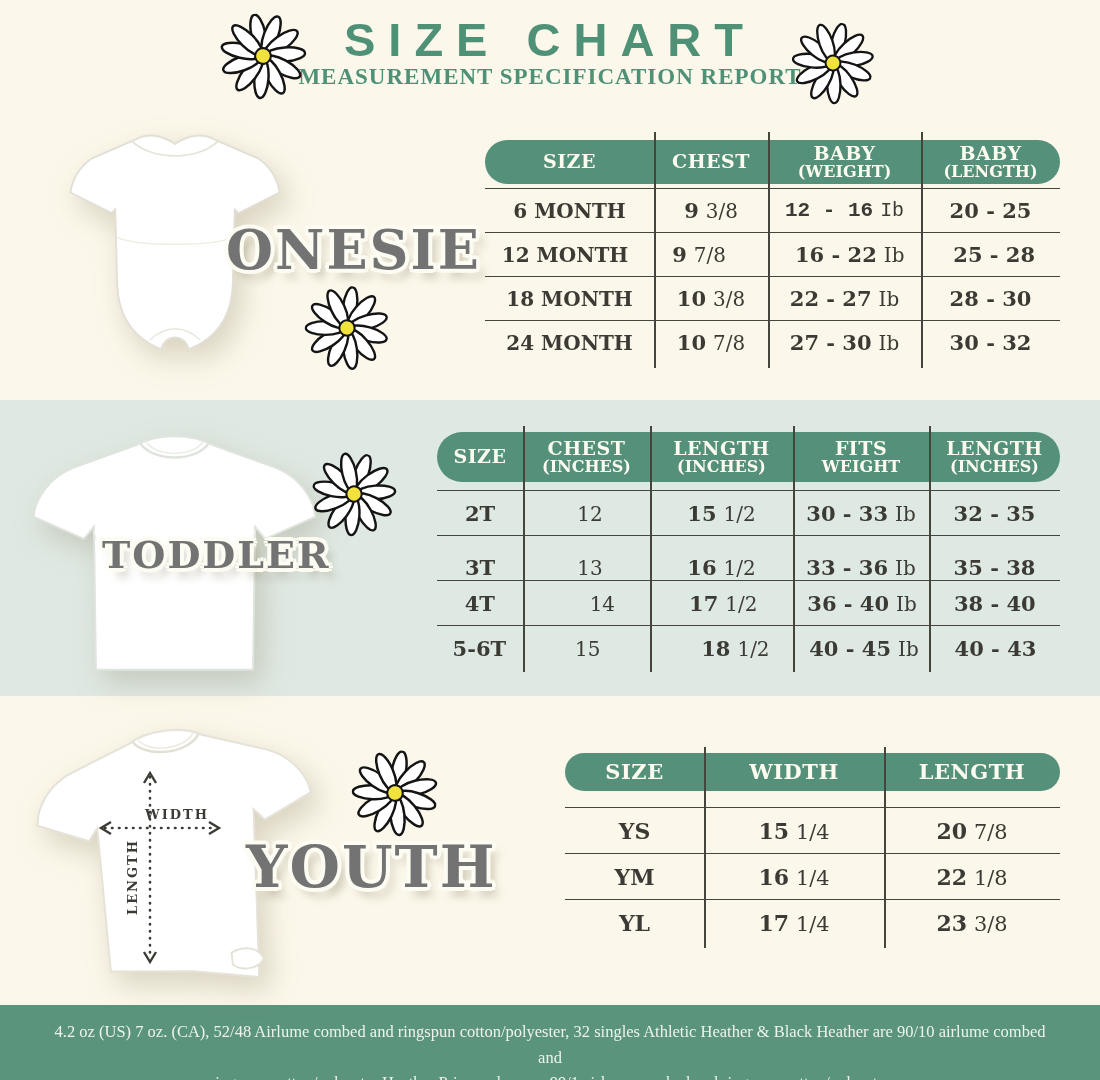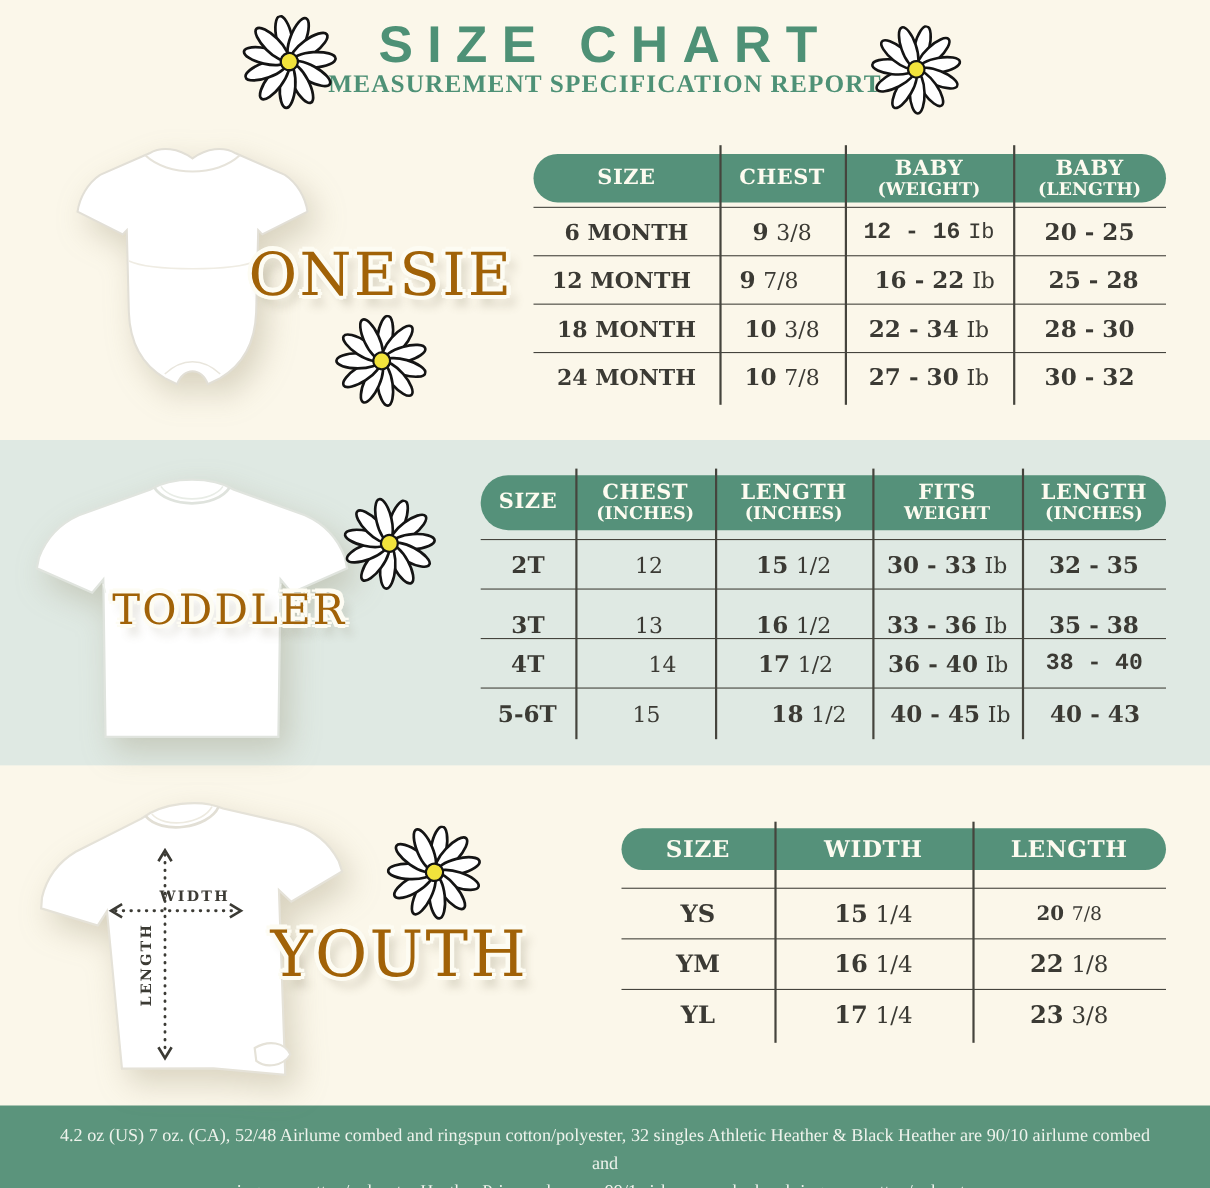--- a/index.html
+++ b/index.html
@@ -27,21 +27,21 @@
     font-size:47px;letter-spacing:13px;color:var(--green-title);
   }
   .main-subtitle{
     position:absolute;left:0;top:64px;width:1100px;text-align:center;
     font-family:"Liberation Serif",serif;font-weight:700;
     font-size:23px;letter-spacing:1px;color:var(--green-title);
   }
 
   .section-title{
     position:absolute;
-    font-family:"DejaVu Serif",serif;font-weight:400;color:#a16207;
+    font-family:"DejaVu Serif",serif;font-weight:700;color:#737373;
     letter-spacing:2px;z-index:6;
     text-shadow:3px 3px 0 #fdfcf3,-3px 3px 0 #fdfcf3,3px -3px 0 #fdfcf3,-3px -3px 0 #fdfcf3,
       0 4px 0 #fdfcf3,0 -4px 0 #fdfcf3,4px 0 0 #fdfcf3,-4px 0 0 #fdfcf3,
       7px 9px 9px rgba(110,100,70,.30);
   }
 
   .daisy{position:absolute;z-index:5;}
 
   .garment{position:absolute;z-index:2;filter:drop-shadow(8px 12px 14px rgba(140,130,95,.30));}
 
@@ -154,21 +154,21 @@
         </div>
         <div class="row" style="height:43px;">
           <div class="cell" style="width:169px;font-size:20px;"><span class="b">12 MONTH</span><span class="r"></span></div>
           <div class="cell" style="width:114px;"><span class="b">9</span><span class="r">7/8</span></div>
           <div class="cell" style="width:166px;margin-left:18px;"><span class="b">16 - 22</span><span class="r">Ib</span></div>
           <div class="cell" style="width:139px;"><span class="b">25 - 28</span><span class="r"></span></div>
         </div>
         <div class="row" style="height:43px;">
           <div class="cell" style="width:169px;font-size:20px;"><span class="b">18 MONTH</span><span class="r"></span></div>
           <div class="cell" style="width:114px;"><span class="b">10</span><span class="r">3/8</span></div>
-          <div class="cell" style="width:153px;"><span class="b">22 - 34</span><span class="r">Ib</span></div>
+          <div class="cell" style="width:153px;"><span class="b">22 - 27</span><span class="r">Ib</span></div>
           <div class="cell" style="width:139px;"><span class="b">28 - 30</span><span class="r"></span></div>
         </div>
         <div class="row" style="height:43px;">
           <div class="cell" style="width:169px;font-size:20px;"><span class="b">24 MONTH</span><span class="r"></span></div>
           <div class="cell" style="width:114px;"><span class="b">10</span><span class="r">7/8</span></div>
           <div class="cell" style="width:153px;"><span class="b">27 - 30</span><span class="r">Ib</span></div>
           <div class="cell" style="width:139px;"><span class="b">30 - 32</span><span class="r"></span></div>
         </div>
       </div>
     </div>
@@ -227,21 +227,21 @@
           <div class="cell" style="width:127px;"><span class="b"></span><span class="r">13</span></div>
           <div class="cell" style="width:143px;"><span class="b">16</span><span class="r">1/2</span></div>
           <div class="cell" style="width:136px;"><span class="b">33 - 36</span><span class="r">Ib</span></div>
           <div class="cell" style="width:131px;"><span class="b">35 - 38</span><span class="r"></span></div>
         </div>
         <div class="row" style="height:44px;">
           <div class="cell" style="width:86px;"><span class="b">4T</span><span class="r"></span></div>
           <div class="cell" style="width:107px;padding-left:23px;"><span class="b"></span><span class="r">14</span></div>
           <div class="cell" style="width:143px;"><span class="b">17</span><span class="r">1/2</span></div>
           <div class="cell" style="width:136px;"><span class="b">36 - 40</span><span class="r">Ib</span></div>
-          <div class="cell" style="width:131px;font-family:Liberation Mono, monospace;"><span class="b">38 - 40</span><span class="r"></span></div>
+          <div class="cell" style="width:131px;"><span class="b">38 - 40</span><span class="r"></span></div>
         </div>
         <div class="row" style="height:44px;">
           <div class="cell" style="width:86px;"><span class="b">5-6T</span><span class="r"></span></div>
           <div class="cell" style="width:127px;"><span class="b"></span><span class="r">15</span></div>
           <div class="cell" style="width:125px;padding-left:27px;"><span class="b">18</span><span class="r">1/2</span></div>
           <div class="cell" style="width:136px;"><span class="b">40 - 45</span><span class="r">Ib</span></div>
           <div class="cell" style="width:131px;"><span class="b">40 - 43</span><span class="r"></span></div>
         </div>
       </div>
     </div>
@@ -285,21 +285,21 @@
             <div class="htop" style="font-size:21px;">WIDTH</div>
           </div>
         <div class="hc" style="width:176px;">
             <div class="htop" style="font-size:21px;">LENGTH</div>
           </div>
       </div>
       <div class="rows" style="top:54px;">
         <div class="row" style="height:45px;">
           <div class="cell" style="width:139px;font-size:22px;"><span class="b">YS</span><span class="r"></span></div>
           <div class="cell" style="width:180px;font-size:22px;"><span class="b">15</span><span class="r">1/4</span></div>
-          <div class="cell" style="width:176px;font-size:18px;"><span class="b">20</span><span class="r">7/8</span></div>
+          <div class="cell" style="width:176px;font-size:22px;"><span class="b">20</span><span class="r">7/8</span></div>
         </div>
         <div class="row" style="height:45px;">
           <div class="cell" style="width:139px;font-size:22px;"><span class="b">YM</span><span class="r"></span></div>
           <div class="cell" style="width:180px;font-size:22px;"><span class="b">16</span><span class="r">1/4</span></div>
           <div class="cell" style="width:176px;font-size:22px;"><span class="b">22</span><span class="r">1/8</span></div>
         </div>
         <div class="row" style="height:45px;">
           <div class="cell" style="width:139px;font-size:22px;"><span class="b">YL</span><span class="r"></span></div>
           <div class="cell" style="width:180px;font-size:22px;"><span class="b">17</span><span class="r">1/4</span></div>
           <div class="cell" style="width:176px;font-size:22px;"><span class="b">23</span><span class="r">3/8</span></div>

